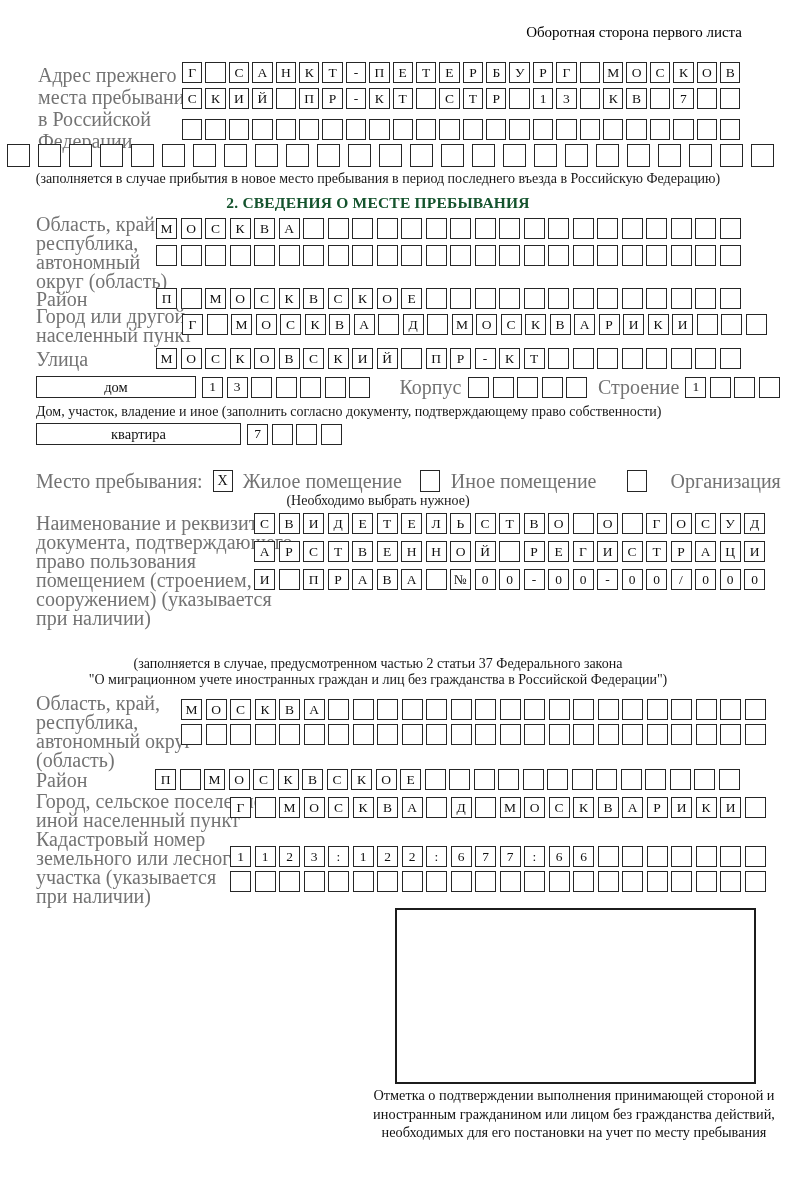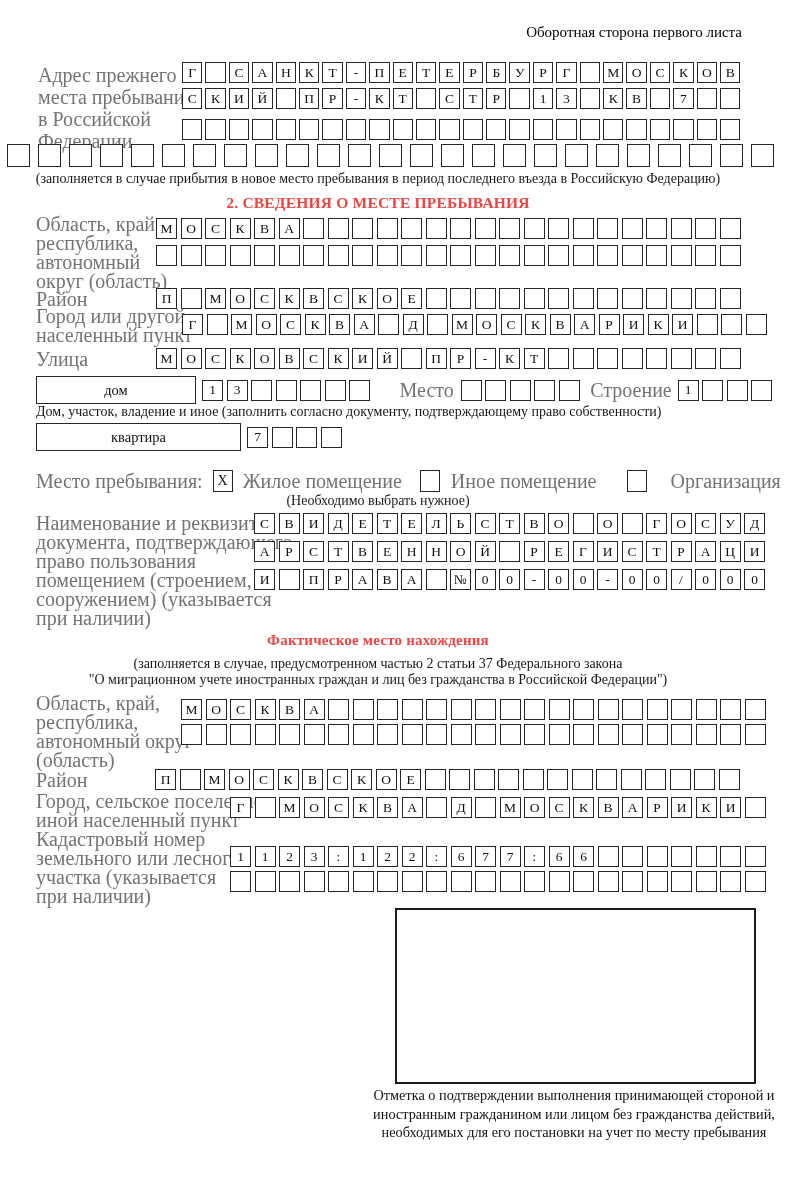--- a/index.html
+++ b/index.html
@@ -5,35 +5,35 @@
   html,body{margin:0;padding:0;background:#fff;}
   .page{
     position:relative;width:800px;height:1180px;background:#ffffff;
     font-family:"Liberation Serif","DejaVu Serif",serif;color:#111;overflow:hidden;
   }
   .abs{position:absolute;white-space:nowrap;}
   .lbl{font-size:20px;line-height:19px;color:#737373;}
   .ml{white-space:pre-line;}
   .addr-lbl{line-height:22px;}
   .title{font-size:15px;color:#000000;}
-  .hdr{font-weight:bold;font-size:15.5px;color:#ef4444;letter-spacing:.2px;}
+  .hdr{font-weight:bold;font-size:15.5px;color:#14532d;letter-spacing:.2px;}
   .note{font-size:14px;color:#181818;}
   .center{left:0;width:756px;text-align:center;}
   .boxrow{display:inline-flex;white-space:nowrap;}
   .cell{
     display:inline-flex;align-items:center;justify-content:center;
     width:21px;height:21px;box-sizing:border-box;border:1.6px solid #262626;
     margin-right:3.5px;font-size:13.5px;color:#101010;background:#fff;flex:0 0 auto;
   }
   .tight .cell{width:20.4px;margin-right:3px;}
   .wide .cell{width:23px;height:23px;margin-right:8px;border-width:1.8px;}
   .row-flex{display:flex;align-items:center;}
   .bigbox{
     display:inline-flex;align-items:center;justify-content:center;
-    height:28px;box-sizing:border-box;border:1.6px solid #262626;
+    height:22px;box-sizing:border-box;border:1.6px solid #262626;
     font-size:14.5px;flex:0 0 auto;
   }
   .chk{
     display:inline-flex;align-items:center;justify-content:center;
     width:20px;height:22px;box-sizing:border-box;border:1.6px solid #262626;
     font-size:14px;flex:0 0 auto;
   }
   .stampbox{border:2px solid #1c1c1c;background:#fff;}
   .stamp-note{font-size:14.3px;line-height:18.5px;text-align:center;white-space:normal;}
 </style>
@@ -303,21 +303,21 @@
     <span class="bigbox" style="width:160px">дом</span>
     <span class="boxrow" style="margin-left:6px">
         <span class="cell">1</span>
         <span class="cell">3</span>
         <span class="cell"></span>
         <span class="cell"></span>
         <span class="cell"></span>
         <span class="cell"></span>
         <span class="cell"></span>
       </span>
-    <span class="lbl" style="margin-left:26px">Место</span>
+    <span class="lbl" style="margin-left:26px">Корпус</span>
     <span class="boxrow" style="margin-left:7px">
         <span class="cell"></span>
         <span class="cell"></span>
         <span class="cell"></span>
         <span class="cell"></span>
         <span class="cell"></span>
       </span>
     <span class="lbl" style="margin-left:7px">Строение</span>
     <span class="boxrow" style="margin-left:6px">
         <span class="cell">1</span>
@@ -418,21 +418,20 @@
       <span class="cell">0</span>
       <span class="cell">-</span>
       <span class="cell">0</span>
       <span class="cell">0</span>
       <span class="cell">/</span>
       <span class="cell">0</span>
       <span class="cell">0</span>
       <span class="cell">0</span>
     </div>
 
-  <div class="abs hdr center" style="top:632px;font-size:15px">Фактическое место нахождения</div>
   <div class="abs note center" style="top:656px">(заполняется в случае, предусмотренном частью 2 статьи 37 Федерального закона</div>
   <div class="abs note center" style="top:672px">"О миграционном учете иностранных граждан и лиц без гражданства в Российской Федерации")</div>
 
   <div class="abs lbl ml" style="top:694px;left:36px">Область, край,
 республика,
 автономный округ
 (область)</div>
   <div class="abs boxrow" style="top:699px;left:181px">
       <span class="cell">М</span>
       <span class="cell">О</span>

